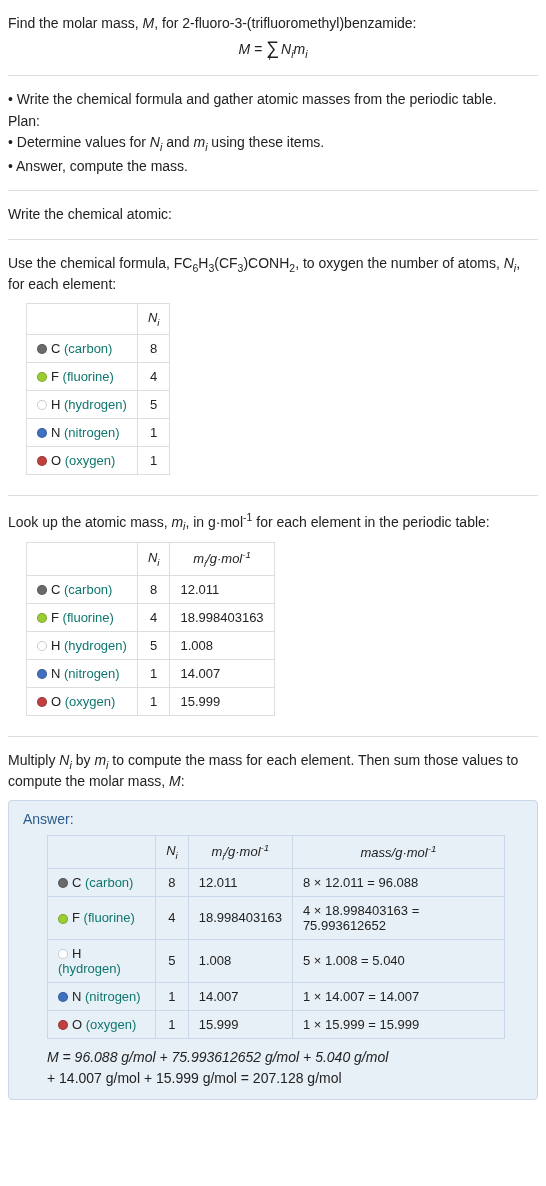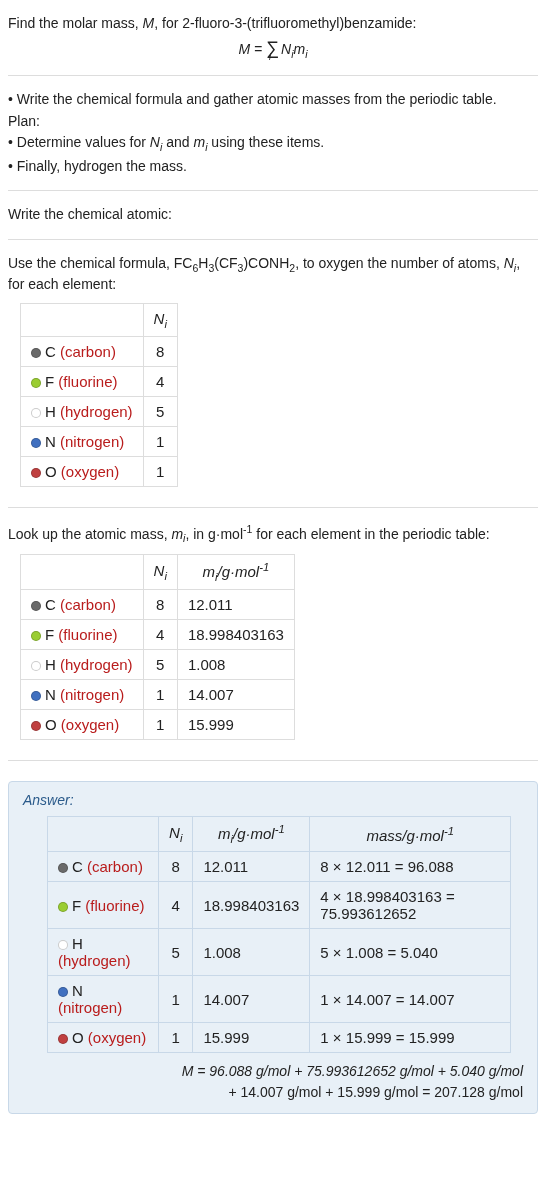--- a/index.html
+++ b/index.html
@@ -11,26 +11,26 @@
   width: 546px;
   padding: 4px 8px;
 }
 .section { padding: 8px 0; }
 hr { border: none; border-top: 1px solid #ddd; margin: 4px 0; }
 .formula { margin: 4px 0; text-align: center; }
 .line { margin: 2px 0; line-height: 1.4; }
 sub { font-size: 0.75em; vertical-align: sub; }
 sup { font-size: 0.75em; vertical-align: super; }
 .italic { font-style: italic; }
-.gray { color: #b91c1c; }
+.gray { color: #0f766e; }
 
 table.data {
   border-collapse: collapse;
-  margin: 8px 12px;
-  font-size: 15px;
+  margin: 8px 18px;
+  font-size: 13px;
 }
 table.data th, table.data td {
   border: 1px solid #ddd;
   padding: 6px 10px;
   text-align: left;
 }
 table.data th {
   font-weight: normal;
   font-style: italic;
   text-align: center;
@@ -46,26 +46,26 @@
   border: 1px solid rgba(0,0,0,0.2);
 }
 
 .answer {
   background: #e8f0f7;
   border: 1px solid #c8d8e8;
   border-radius: 4px;
   padding: 10px 14px;
   margin: 8px 0;
 }
-.answer-label { color: #2a5a8a; margin-bottom: 4px; font-style: italic; }
+.answer-label { color: #2a5a8a; margin-bottom: 4px; }
 .answer table.data { margin-left: 24px; }
 .answer table.data th, .answer table.data td {
   border: 1px solid #c8d8e8;
 }
-.answer .eq-line { margin-left: 24px; line-height: 1.5; text-align: right; }
+.answer .eq-line { margin-left: 24px; line-height: 1.5; }
 
 .sigma { font-size: 1.3em; }
 .sigma-sub { font-size: 0.65em; position: relative; top: 6px; left: -10px; }
 
 .ml8 { margin-left: 14px; }
 </style>
 </head>
 <body>
 
 <div class="section">
@@ -77,21 +77,21 @@
   </div>
 </div>
 <hr>
 
 <div class="section">
   <div class="line">• Write the chemical formula and gather atomic masses from the periodic table.</div>
   <div class="line">Plan:</div>
   <div class="line">
     <span>• Determine values for </span><span class="italic">N</span><sub class="italic">i</sub><span> and </span><span class="italic">m</span><sub class="italic">i</sub><span> using these items.</span>
   </div>
-  <div class="line">• Finally, hydrogen the mass.</div>
+  <div class="line">• Answer, compute the mass.</div>
 </div>
 <hr>
 
 <div class="section">
   <div class="line">Write the chemical atomic:</div>
 </div>
 <hr>
 
 <div class="section">
   <div class="line">
@@ -167,20 +167,23 @@
           <td><span class="dot" style="background:#c04040"></span><span>O</span> <span class="gray">(oxygen)</span></td>
           <td class="num">1</td>
           <td>15.999</td>
         </tr>
       </tbody>
   </table>
 </div>
 <hr>
 
 <div class="section">
+  <div class="line">
+    <span>Multiply </span><span class="italic">N</span><sub class="italic">i</sub><span> by </span><span class="italic">m</span><sub class="italic">i</sub><span> to compute the mass for each element. Then sum those values to compute the molar mass, </span><span class="italic">M</span><span>:</span>
+  </div>
 
   <div class="answer">
     <div class="answer-label">Answer:</div>
     <table class="data">
       <tbody>
           <tr>
         <th></th>
         <th><span>N</span><sub>i</sub></th>
         <th><span>m</span><sub>i</sub><span>/g·mol</span><sup>-1</sup></th>
         <th><span>mass/g·mol</span><sup>-1</sup></th>

